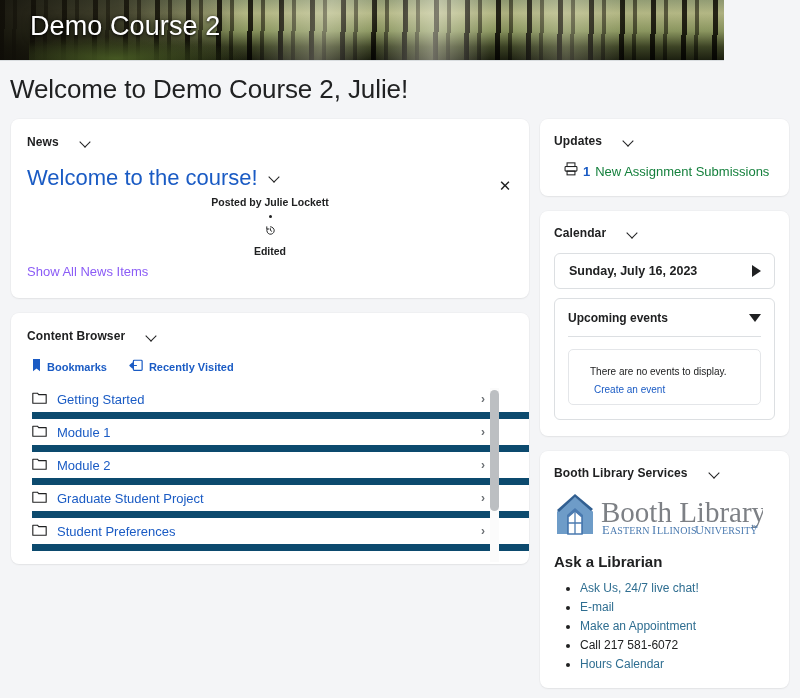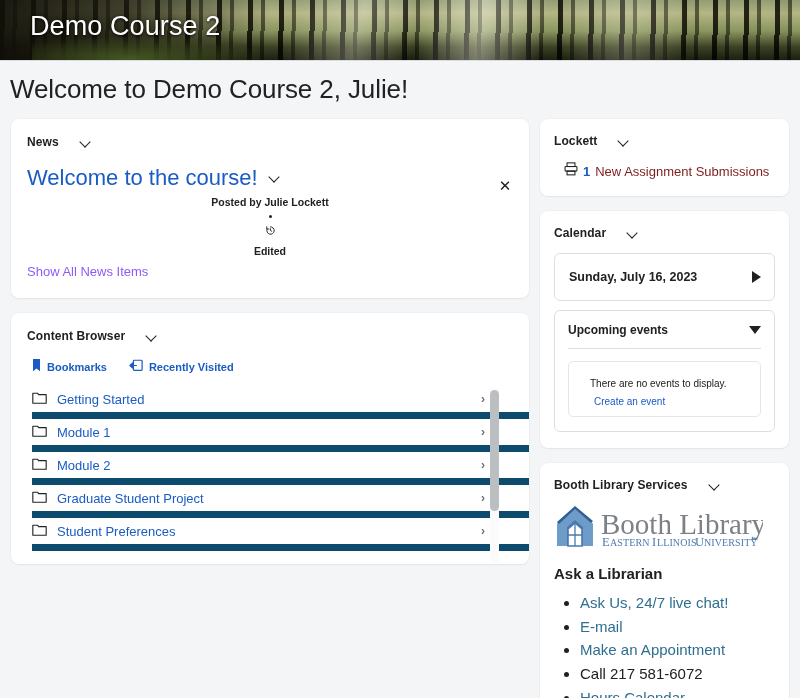--- a/index.html
+++ b/index.html
@@ -14,21 +14,21 @@
     background: #f4f5f7;
     font-family: "Liberation Sans", sans-serif;
     color: #202122;
     -webkit-font-smoothing: antialiased;
   }
 
   
   .banner {
     position: relative;
     height: 61px;
-    width: 800px;
+    width: 724px;
     overflow: hidden;
     background: #2d2a1f;
     border-bottom: 1px solid #d9dde0;
   }
   .banner-photo {
     position: absolute;
     inset: 0;
     background:
       
       linear-gradient(104deg, rgba(255,255,255,0) 36%, rgba(255,250,225,0.30) 45%, rgba(255,255,255,0) 52%),
@@ -255,30 +255,30 @@
     padding-left: 10px;
     cursor: pointer;
   }
   .update-count {
     font-size: 13px;
     font-weight: 700;
     color: #1a5bc4;
   }
   .update-label {
     font-size: 13px;
-    color: #7f1d1d;
+    color: #15803d;
   }
 
   
   .cal-card { padding: 15px 14px 16px 14px; }
   .cal-date-box {
     margin-top: 13px;
     border: 1px solid #dcdfe2;
     border-radius: 6px;
-    height: 48px;
+    height: 36px;
     display: flex;
     align-items: center;
     justify-content: space-between;
     padding: 0 13px 0 14px;
     cursor: pointer;
   }
   .cal-date-text {
     font-size: 12.5px;
     font-weight: 700;
     color: #202122;
@@ -341,21 +341,21 @@
     font-size: 15px;
     font-weight: 700;
     color: #202122;
     margin-top: 15px;
   }
   .lib-list {
     margin: 9px 0 0 26px;
     list-style: disc;
   }
   .lib-list li {
-    font-size: 15px;
+    font-size: 12px;
     line-height: 1.58;
     color: #202122;
   }
   .lib-list li a {
     color: #2f6e91;
     text-decoration: none;
     cursor: pointer;
   }
 </style>
 </head>
@@ -488,21 +488,21 @@
         <div class="cb-scroll-thumb"></div>
       </div>
     </div>
 
   </div>
 
   <div class="col-side">
 
     <div class="card side-card">
       <div class="widget-head">
-        <span>Lockett</span>
+        <span>Updates</span>
         <span class="chev"></span>
       </div>
       <div class="update-row">
         <span>
           <svg width="14" height="14" viewBox="0 0 16 16">
             <rect x="3.5" y="1" width="9" height="4.2" fill="none" stroke="#202122" stroke-width="1.2"></rect>
             <rect x="1.2" y="5.2" width="13.6" height="5.2" rx="1" fill="none" stroke="#202122" stroke-width="1.2"></rect>
             <rect x="3.5" y="10.4" width="9" height="4.3" fill="none" stroke="#202122" stroke-width="1.2"></rect>
           </svg>
         </span>

